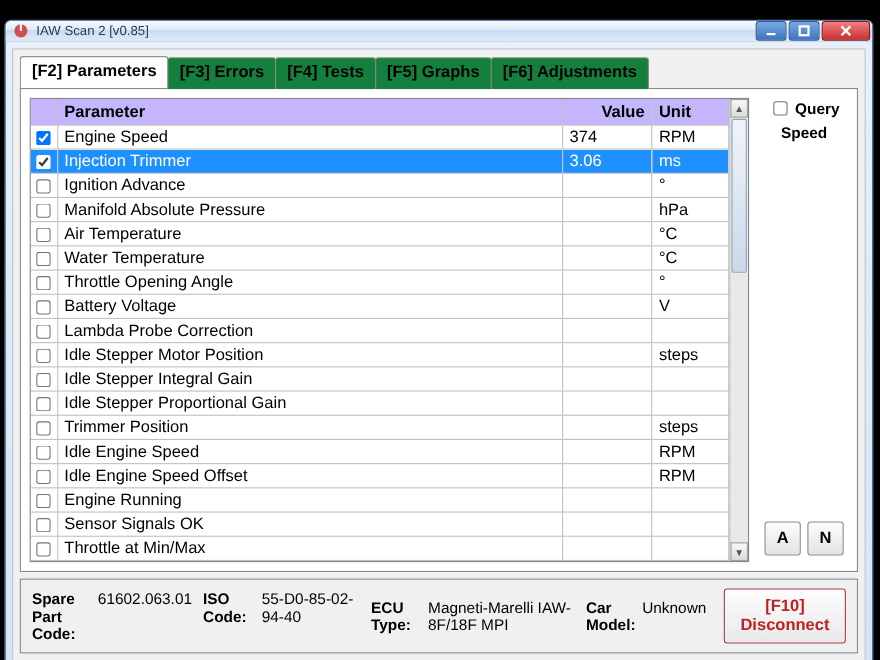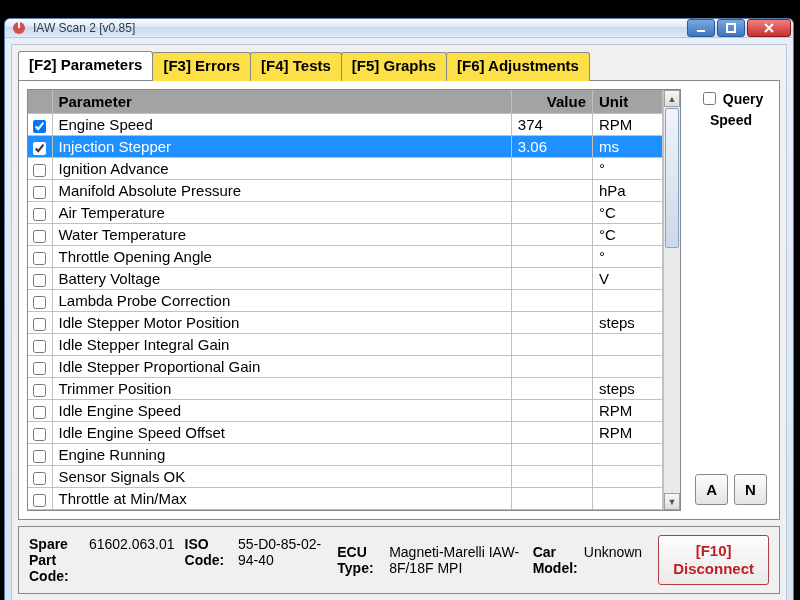--- a/index.html
+++ b/index.html
@@ -55,21 +55,21 @@
   }
   .tabs {
     display: flex;
     padding: 6px 6px 0 6px;
     gap: 0;
   }
   .tab {
     padding: 4px 10px 6px 10px;
     border: 1px solid #8a8a8a;
     border-bottom: none;
-    background: #fde047;
+    background: #15803d;
     font-size: 15px;
     font-weight: bold;
     margin-right: -1px;
     border-radius: 3px 3px 0 0;
     position: relative;
     top: 1px;
   }
   .tab.active {
     background: #fff;
     z-index: 2;
@@ -95,21 +95,21 @@
   .table-scroll {
     flex: 1;
     overflow: hidden;
   }
   table { width: 100%; border-collapse: collapse; }
   th {
     text-align: left;
     font-size: 15px;
     font-weight: bold;
     padding: 3px 6px;
-    background: #a3a3a3;
+    background: #c4b5fd;
     border: 1px solid #c0c0c0;
     border-top: none;
   }
   th:first-child { border-left: none; width: 24px; padding:3px 2px;}
   th.val { width: 70px; padding-left: 35px; }
   th.unit { width: 70px; }
   td {
     font-size: 15px;
     padding: 1px 6px;
     border: 1px solid #c0c0c0;
@@ -258,21 +258,21 @@
             </thead>
             <tbody id="tbody">
                 <tr>
                   <td class="cb"><input type="checkbox" checked="" style=""></td>
                   <td>Engine Speed</td>
                   <td>374</td>
                   <td>RPM</td>
                 </tr>
                 <tr class="selected">
                   <td class="cb"><input type="checkbox" checked="" style=""></td>
-                  <td>Injection Stepper</td>
+                  <td>Injection Trimmer</td>
                   <td>3.06</td>
                   <td>ms</td>
                 </tr>
                 <tr>
                   <td class="cb"><input type="checkbox" style=""></td>
                   <td>Ignition Advance</td>
                   <td></td>
                   <td>°</td>
                 </tr>
                 <tr>

